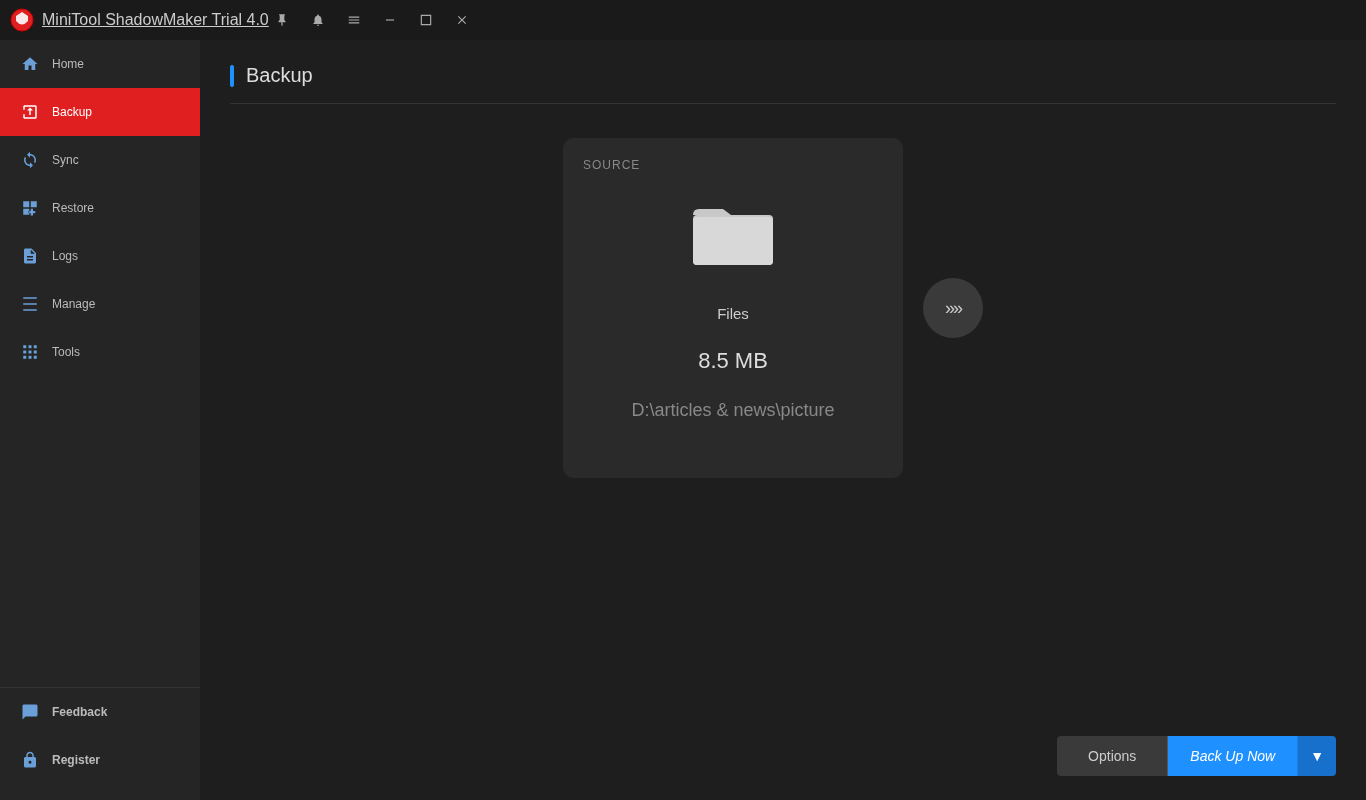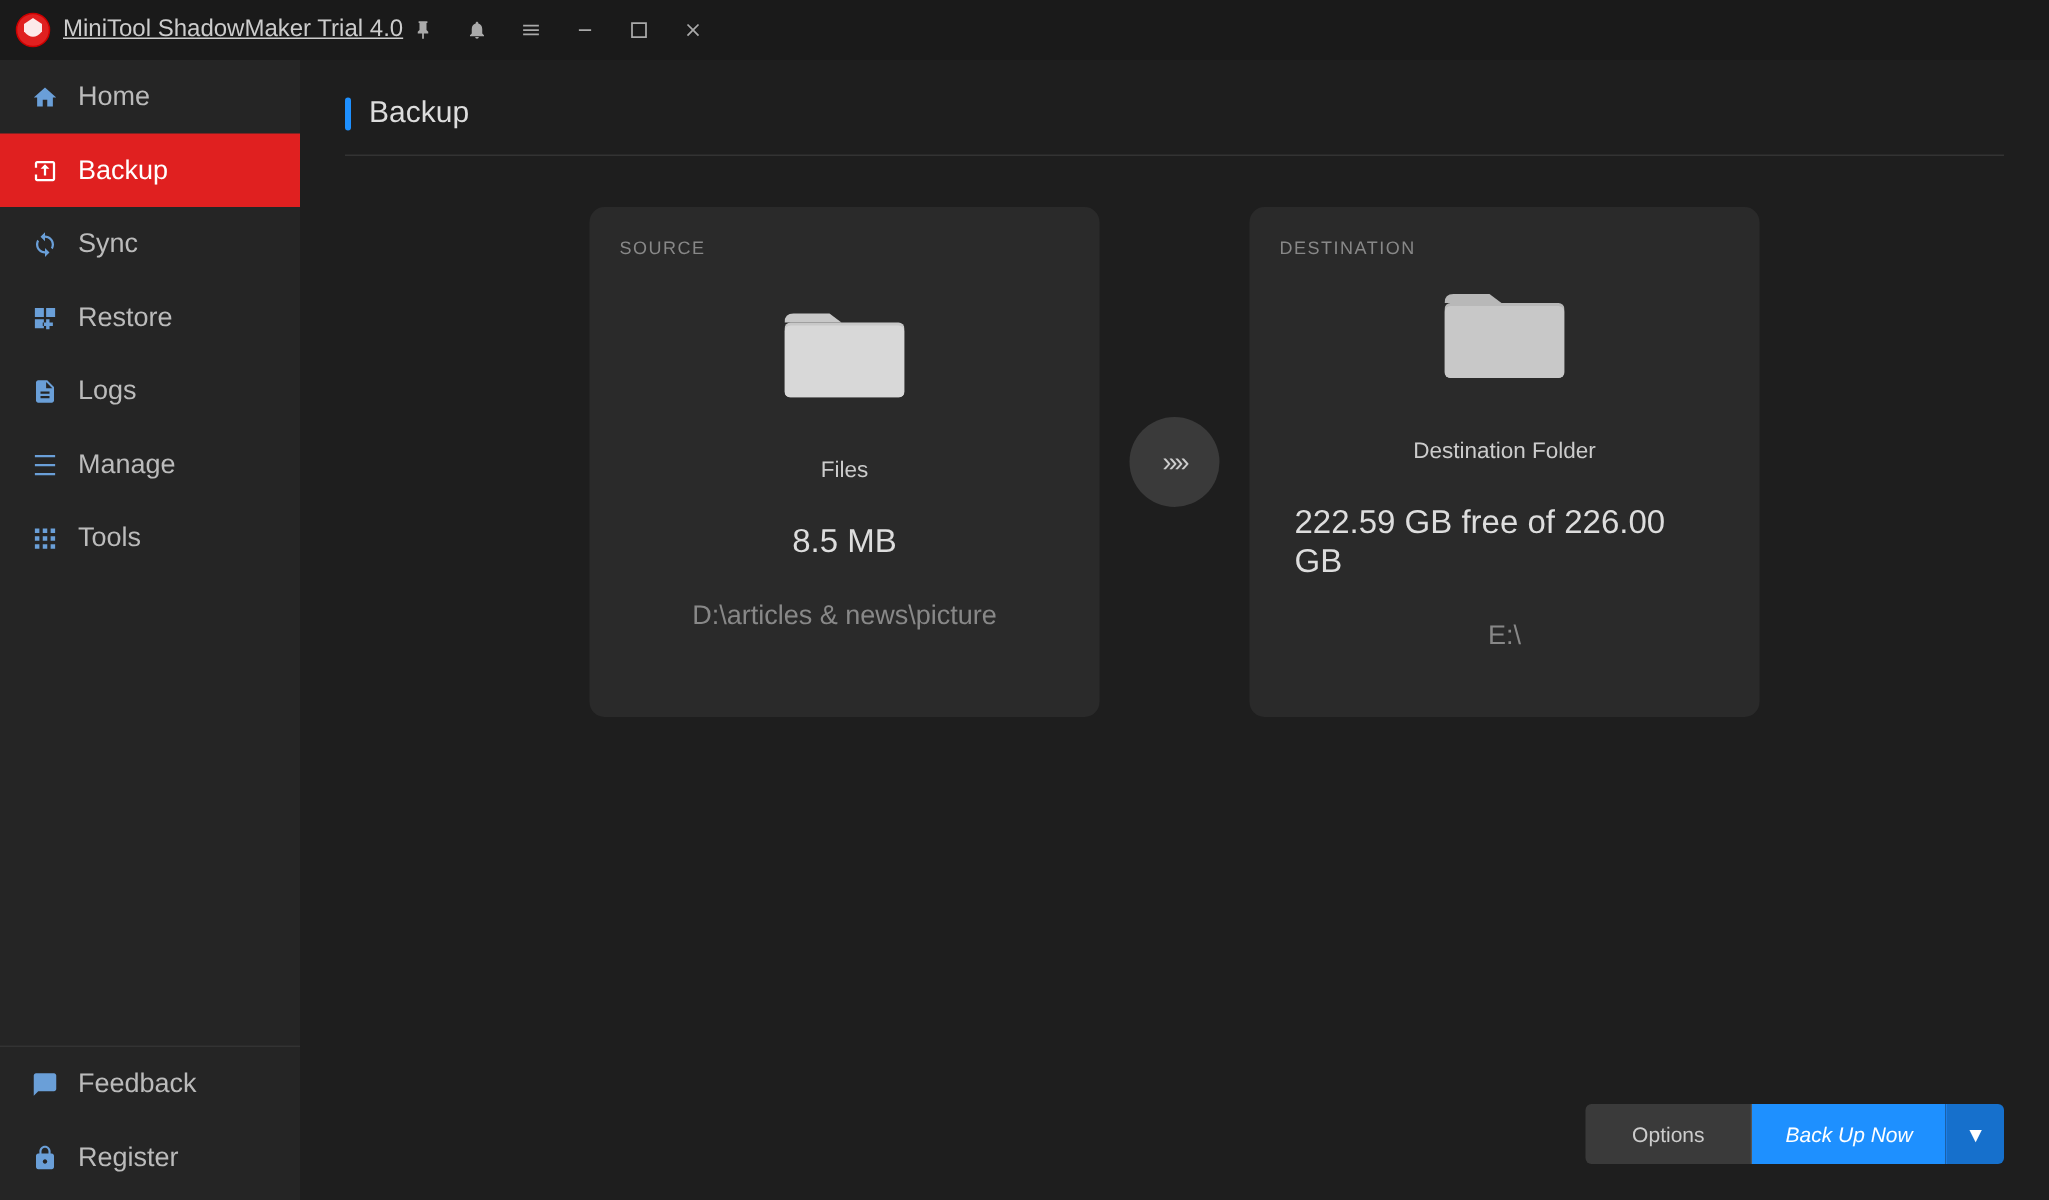--- a/index.html
+++ b/index.html
@@ -59,41 +59,42 @@
       display: flex;
       flex-direction: column;
       flex-shrink: 0;
     }
     .nav-item {
       display: flex;
       align-items: center;
       padding: 14px 20px;
       cursor: pointer;
       color: #bbb;
-      font-size: 18px;
+      font-size: 12px;
       gap: 12px;
     }
     .nav-item.active {
       background: #e02020;
       color: #fff;
     }
     .nav-icon {
       width: 20px;
       height: 20px;
       flex-shrink: 0;
       display: flex;
       align-items: center;
       justify-content: center;
     }
     .nav-icon svg { width: 18px; height: 18px; }
 
     #sidebar-bottom {
       margin-top: auto;
       border-top: 1px solid #333;
-      padding-bottom: 4px;
+      padding-bottom: 16px;
+      font-weight: bold;
     }
 
     
     #content {
       flex: 1;
       background: #1e1e1e;
       display: flex;
       flex-direction: column;
       padding: 24px 30px;
       position: relative;
@@ -381,32 +382,20 @@
         </svg>
         <span class="card-type">Files</span>
         <span class="card-size">8.5 MB</span>
         <span class="card-path">D:\articles &amp; news\picture</span>
       </div>
 
       <div id="arrow-btn">
         <span class="arrow-text">»»</span>
       </div>
 
-      <div class="backup-card">
-        <span class="card-label">DESTINATION</span>
-
-        <svg class="folder-icon" viewBox="0 0 80 70" xmlns="http://www.w3.org/2000/svg">
-          <rect x="0" y="20" width="80" height="50" rx="4" fill="#b8b8b8"></rect>
-          <path d="M0 20 Q0 14 6 14 L30 14 L38 20 Z" fill="#b8b8b8"></path>
-          <rect x="0" y="22" width="80" height="48" rx="4" fill="#c8c8c8"></rect>
-        </svg>
-        <span class="card-type">Destination Folder</span>
-        <span class="card-size">222.59 GB free of 226.00 GB</span>
-        <span class="card-path">E:\</span>
-      </div>
     </div>
 
     <div id="bottom-bar">
       <button id="options-btn">Options</button>
       <button id="backup-now-btn">Back Up Now</button>
       <button id="backup-dropdown-btn">
         <span>▼</span>
       </button>
     </div>
   </div>

